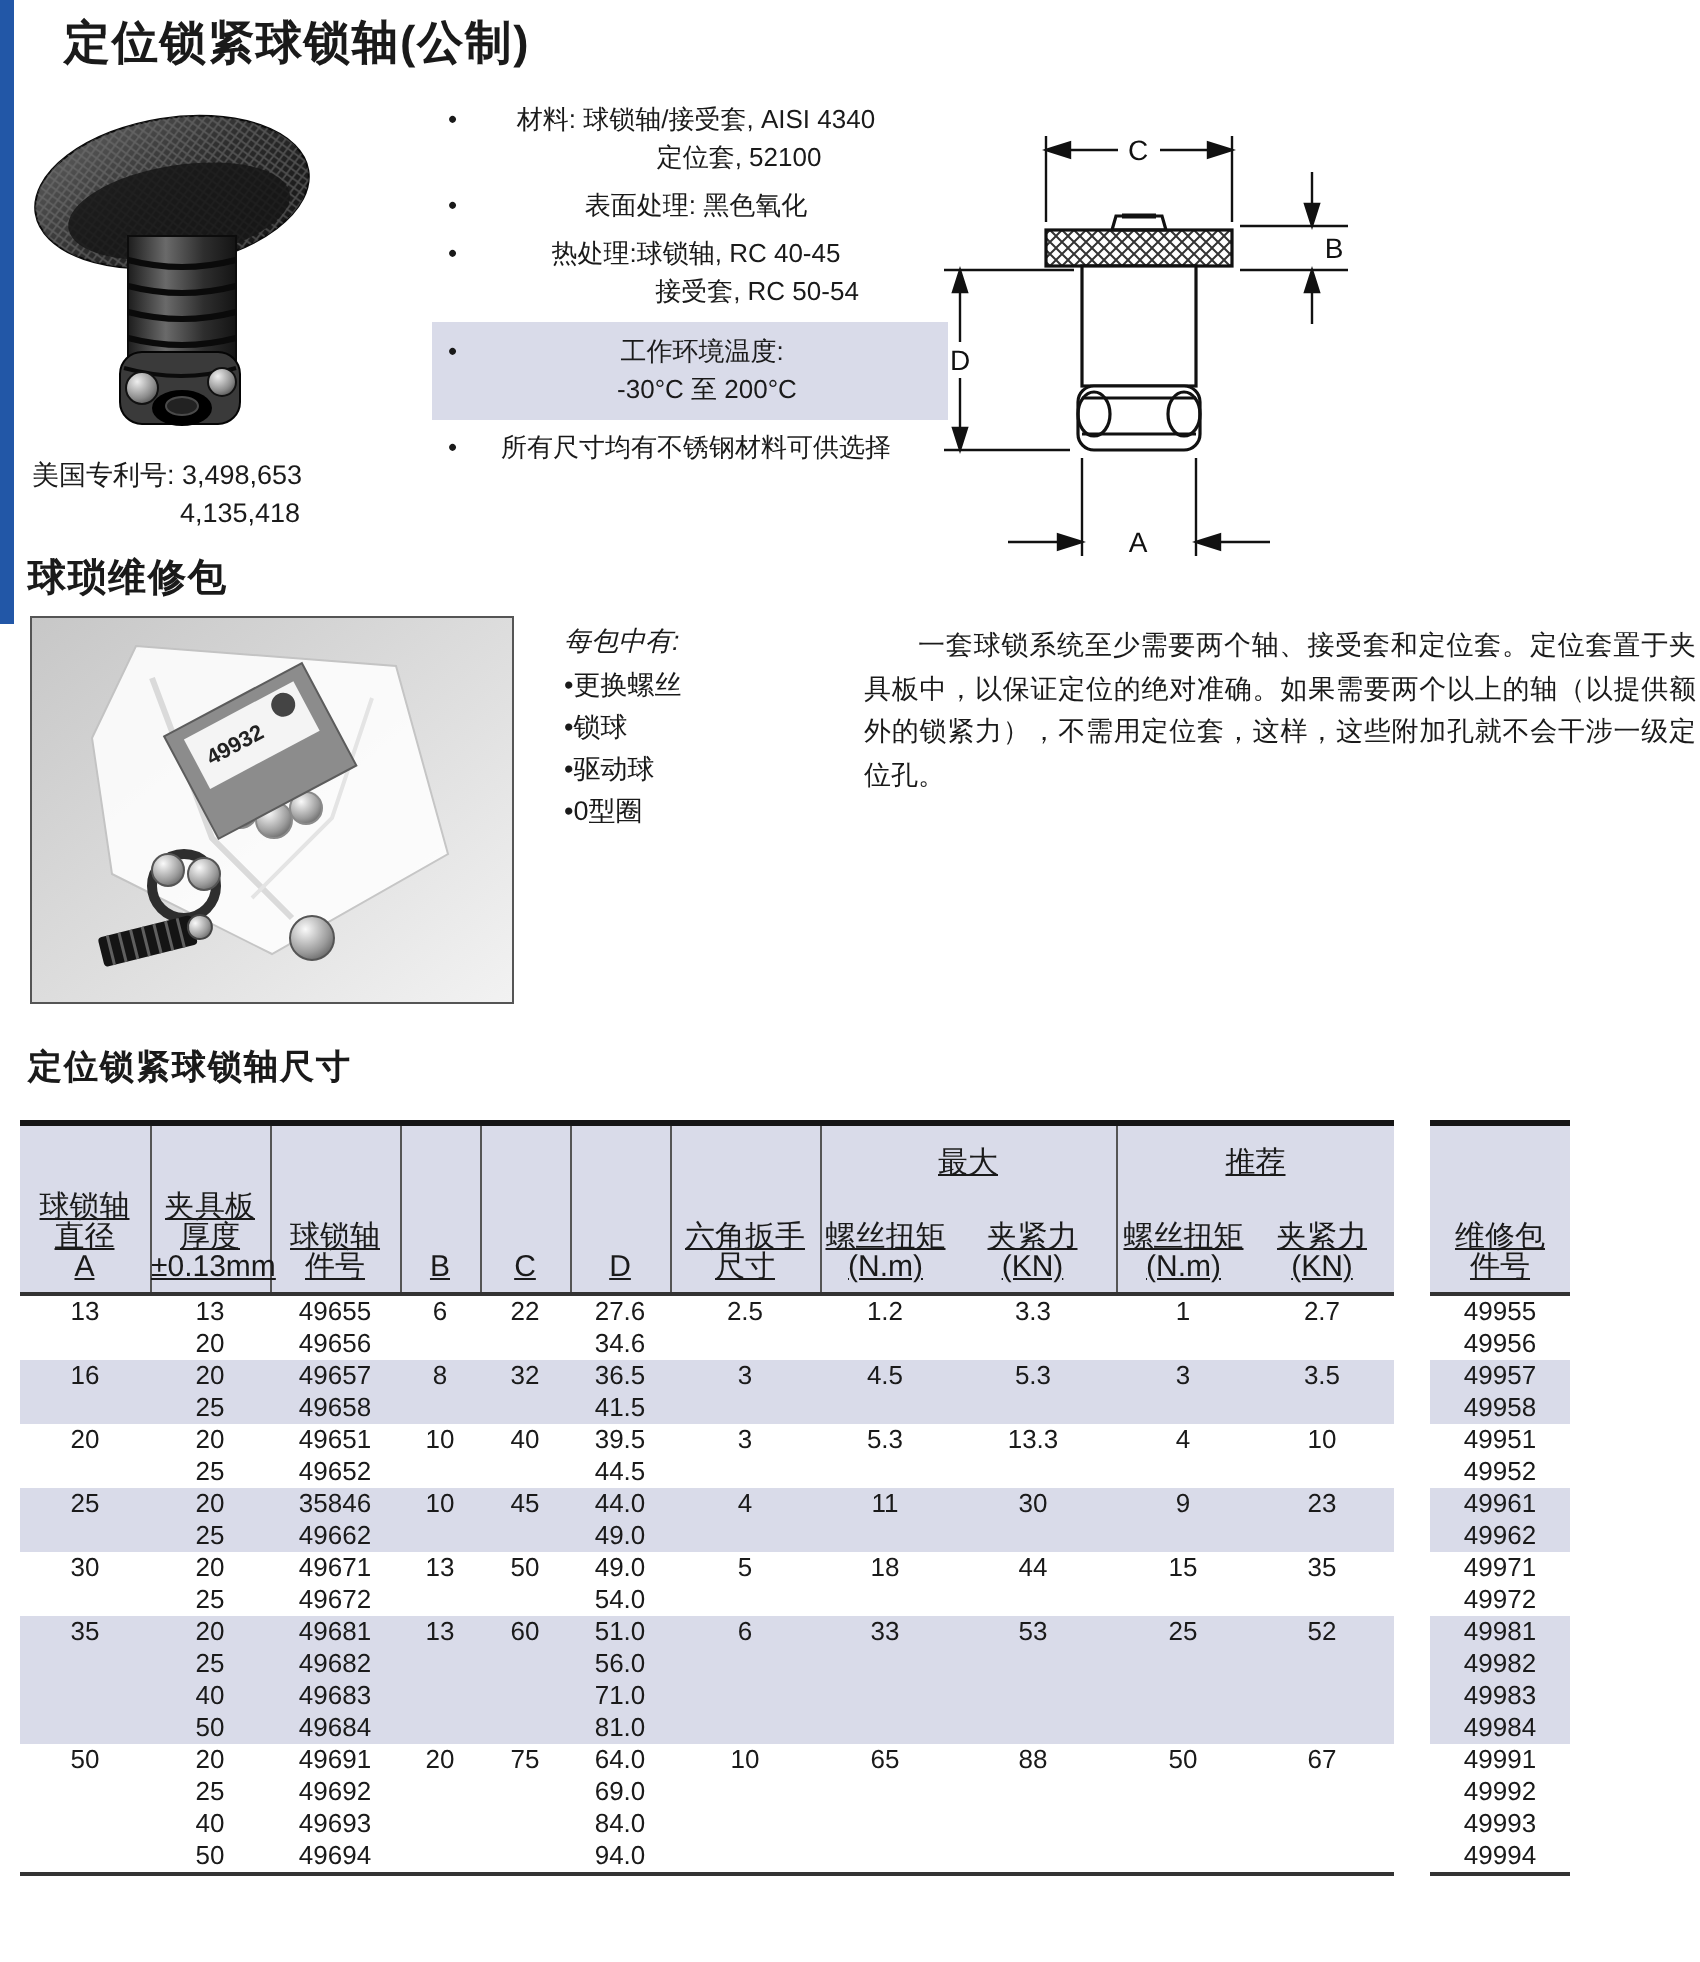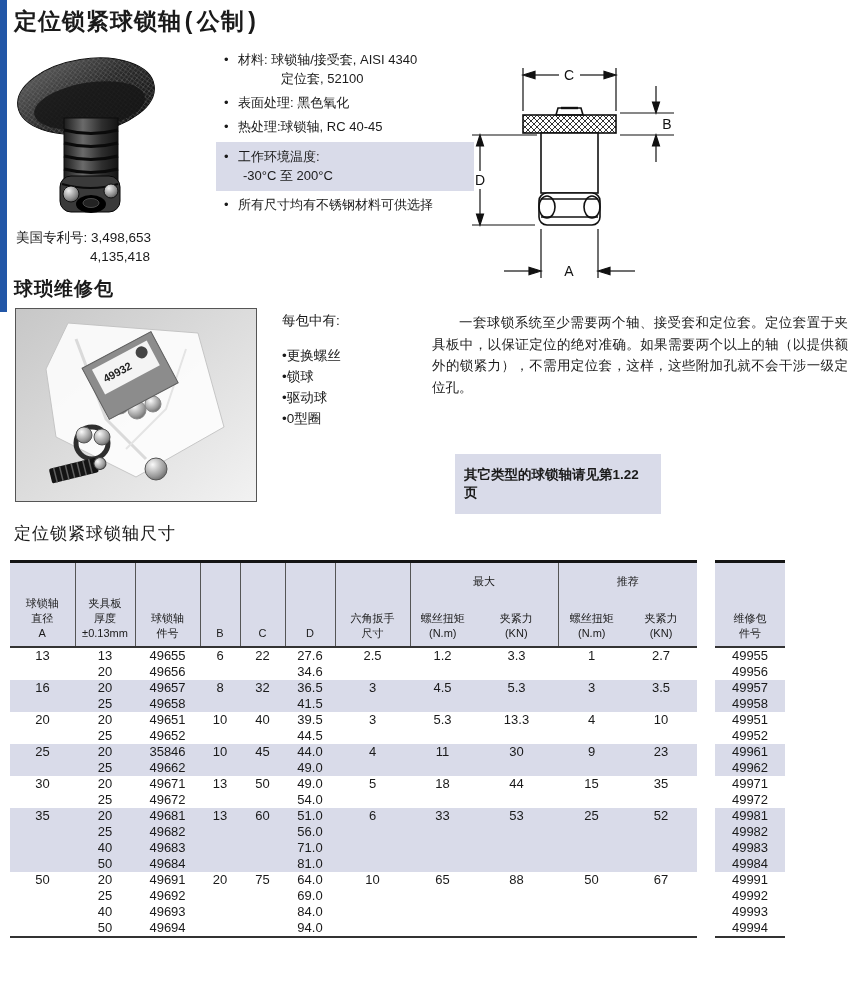--- a/index.html
+++ b/index.html
@@ -6,48 +6,48 @@
     --lav:#d9dbe9;
     --blue:#2257a7;
     --ink:#1a1a1a;
   }
   html,body{margin:0;padding:0;background:#fff;}
   body{font-family:"Liberation Sans","DejaVu Sans",sans-serif;color:var(--ink);}
   #page{position:relative;width:850px;height:981px;background:#fff;overflow:hidden;}
 
   .blue-strip{position:absolute;left:0;top:0;width:7px;height:312px;background:var(--blue);}
 
-  .page-title{position:absolute;left:14px;top:6px;font-size:23px;font-weight:bold;letter-spacing:1px;font-family:Liberation Mono, monospace;}
+  .page-title{position:absolute;left:32px;top:6px;font-size:23px;font-weight:bold;letter-spacing:1px;}
 
   .product-photo{position:absolute;left:14px;top:46px;}
   .drawing{position:absolute;left:468px;top:28px;}
   .drawing text{font-size:14px;fill:#111;font-family:"Liberation Sans",sans-serif;}
 
   .specs{position:absolute;left:224px;top:50px;width:234px;font-size:13px;line-height:19px;}
   .spec-item{display:flex;margin-bottom:5px;}
   .spec-item .mark{width:14px;flex:none;}
   .spec-item.hl{background:var(--lav);padding:5px 10px 6px 8px;margin:6px -16px 4px -8px;}
-  .spec-lines{flex:1;}
+  .spec-lines{flex:1;text-align:center;}
 
   .patent{position:absolute;left:16px;top:228px;font-size:13.5px;line-height:19px;}
   .patent .l2{padding-left:74px;}
 
   .kit-heading{position:absolute;left:14px;top:276px;font-size:19px;font-weight:bold;letter-spacing:1px;text-align:center;}
   .kit-photo{position:absolute;left:15px;top:308px;border:1px solid #555;}
   .kit-list{position:absolute;left:282px;top:310px;font-size:13.5px;line-height:21px;}
-  .kit-list .kl-title{margin-bottom:14px;}
+  .kit-list .kl-title{margin-bottom:1px;font-style:italic;}
 
   .description{position:absolute;left:432px;top:312px;width:416px;font-size:13.5px;line-height:21.5px;text-align:justify;text-indent:2em;}
   .note-box{position:absolute;left:455px;top:454px;width:188px;background:var(--lav);padding:12px 9px;font-size:13.5px;font-weight:bold;}
 
-  .table-heading{position:absolute;left:14px;top:522px;font-size:17px;font-weight:normal;letter-spacing:1px;text-align:center;}
+  .table-heading{position:absolute;left:14px;top:522px;font-size:17px;font-weight:bold;letter-spacing:1px;text-align:center;}
 
   .dims{position:absolute;left:10px;top:560px;border-collapse:collapse;table-layout:fixed;width:775px;}
   .dims th,.dims td{padding:0;text-align:center;font-weight:normal;}
-  .dims thead th{background:var(--lav);font-size:11px;line-height:15px;vertical-align:bottom;padding-bottom:5px;white-space:pre-line;}
+  .dims thead th{background:var(--lav);font-size:15px;line-height:15px;vertical-align:bottom;padding-bottom:5px;white-space:pre-line;text-decoration:underline;}
   .dims thead tr.r1 th{height:36px;}
   .dims thead tr.r2 th{height:42px;}
   .dims th.grp{vertical-align:middle;padding-bottom:0;}
   .dims .top{border-top:3px solid #151515;}
   .dims .hb{border-bottom:2px solid #333;}
   .dims .vr{border-right:1px solid #555;}
   .dims th.spacer,.dims td.spacer{background:#fff !important;border:none !important;}
   .dims td{font-size:13px;height:16px;line-height:16px;vertical-align:top;background:#fff;}
   .dims tr.shade td{background:var(--lav);text-align:center;}
   .dims td.bot{border-bottom:2px solid #333;}
@@ -116,20 +116,21 @@
       <div class="spec-item">
         <span class="mark">•</span>
         <div class="spec-lines">
           <div style="padding-left: 0px;">表面处理: 黑色氧化</div>
         </div>
       </div>
       <div class="spec-item">
         <span class="mark">•</span>
         <div class="spec-lines">
           <div style="padding-left: 0px;">热处理:球锁轴, RC 40-45</div>
+          <div style="padding-left: 61px;">接受套, RC 50-54</div>
         </div>
       </div>
       <div class="spec-item hl">
         <span class="mark">•</span>
         <div class="spec-lines">
           <div style="padding-left: 0px;">工作环境温度:</div>
           <div style="padding-left: 5px;">-30°C 至 200°C</div>
         </div>
       </div>
       <div class="spec-item">
@@ -258,21 +259,20 @@
   <div class="kit-list" id="kit-list">
     <div class="kl-title">每包中有:</div>
   <div>•更换螺丝</div>
       <div>•锁球</div>
       <div>•驱动球</div>
       <div>•0型圈</div>
     </div>
 
   <div class="description">一套球锁系统至少需要两个轴、接受套和定位套。定位套置于夹具板中，以保证定位的绝对准确。如果需要两个以上的轴（以提供额外的锁紧力），不需用定位套，这样，这些附加孔就不会干涉一级定位孔。</div>
 
-  <div class="note-box">其它类型的球锁轴请见第1.22页</div>
 
   <div class="table-heading">定位锁紧球锁轴尺寸</div>
 
   <table class="dims">
     <colgroup>
       <col style="width:65px">
         <col style="width:60px">
         <col style="width:65px">
         <col style="width:40px">
       <col style="width:45px">

